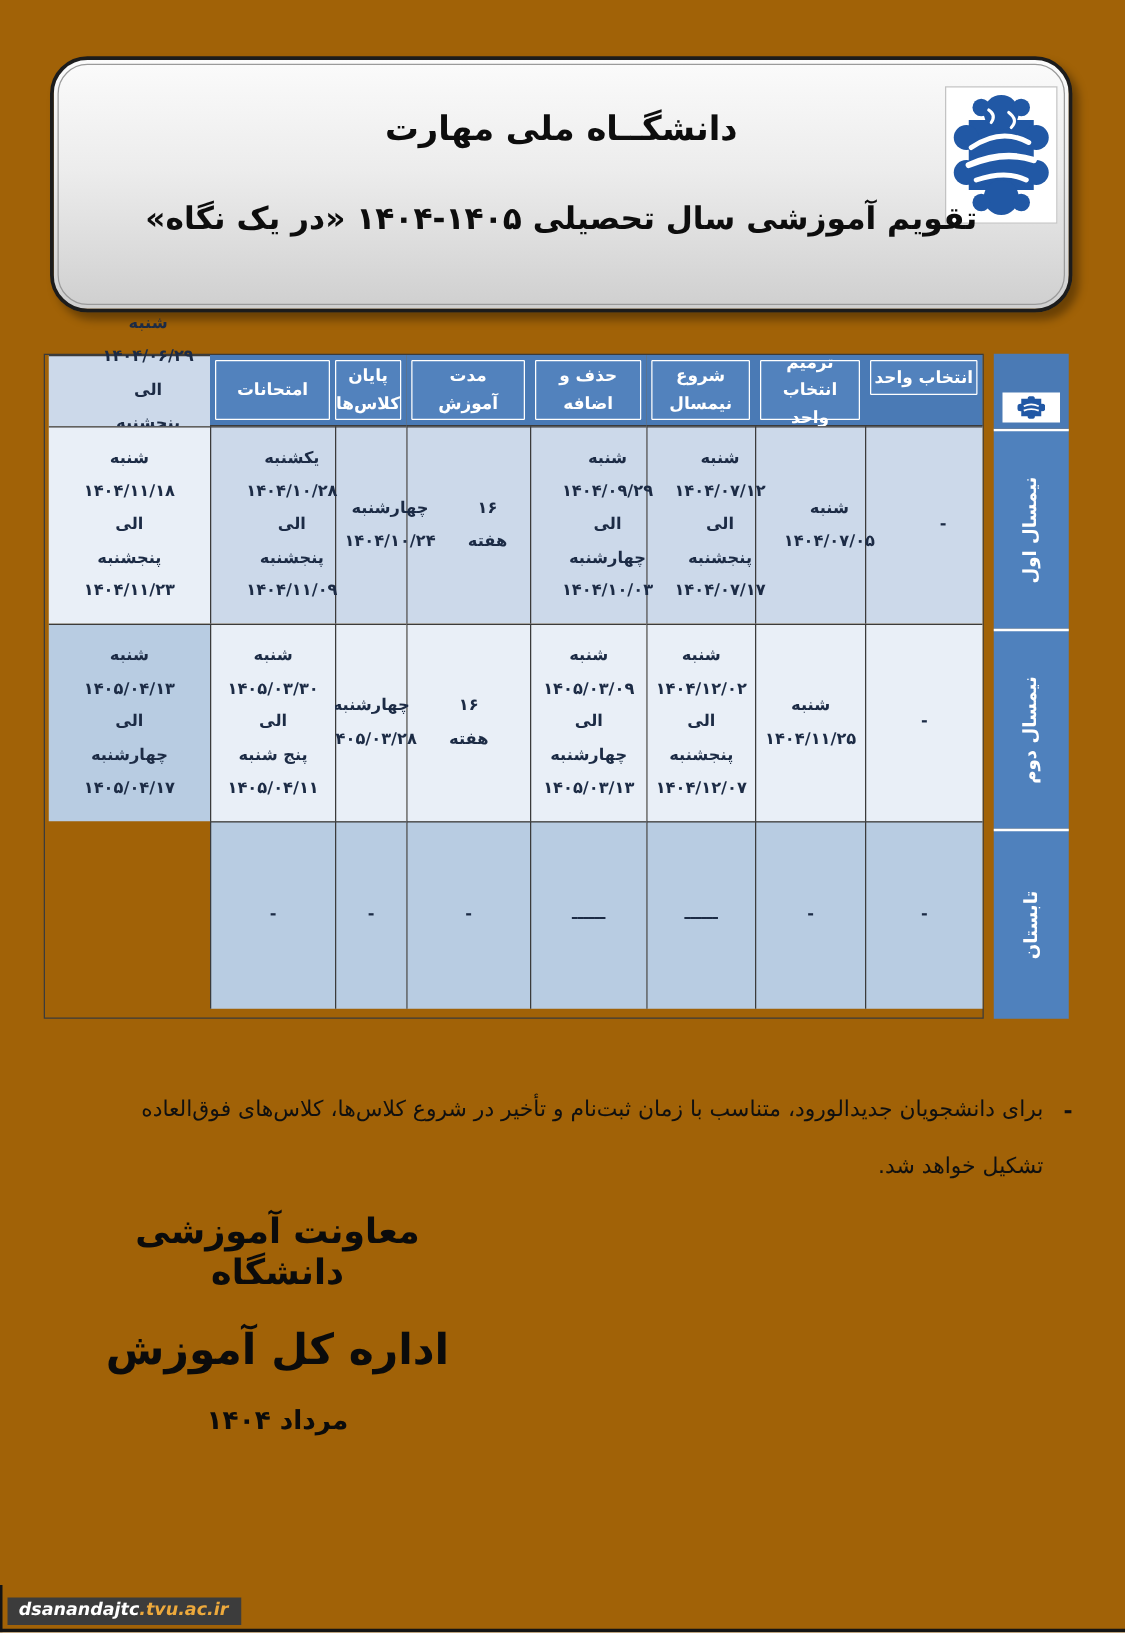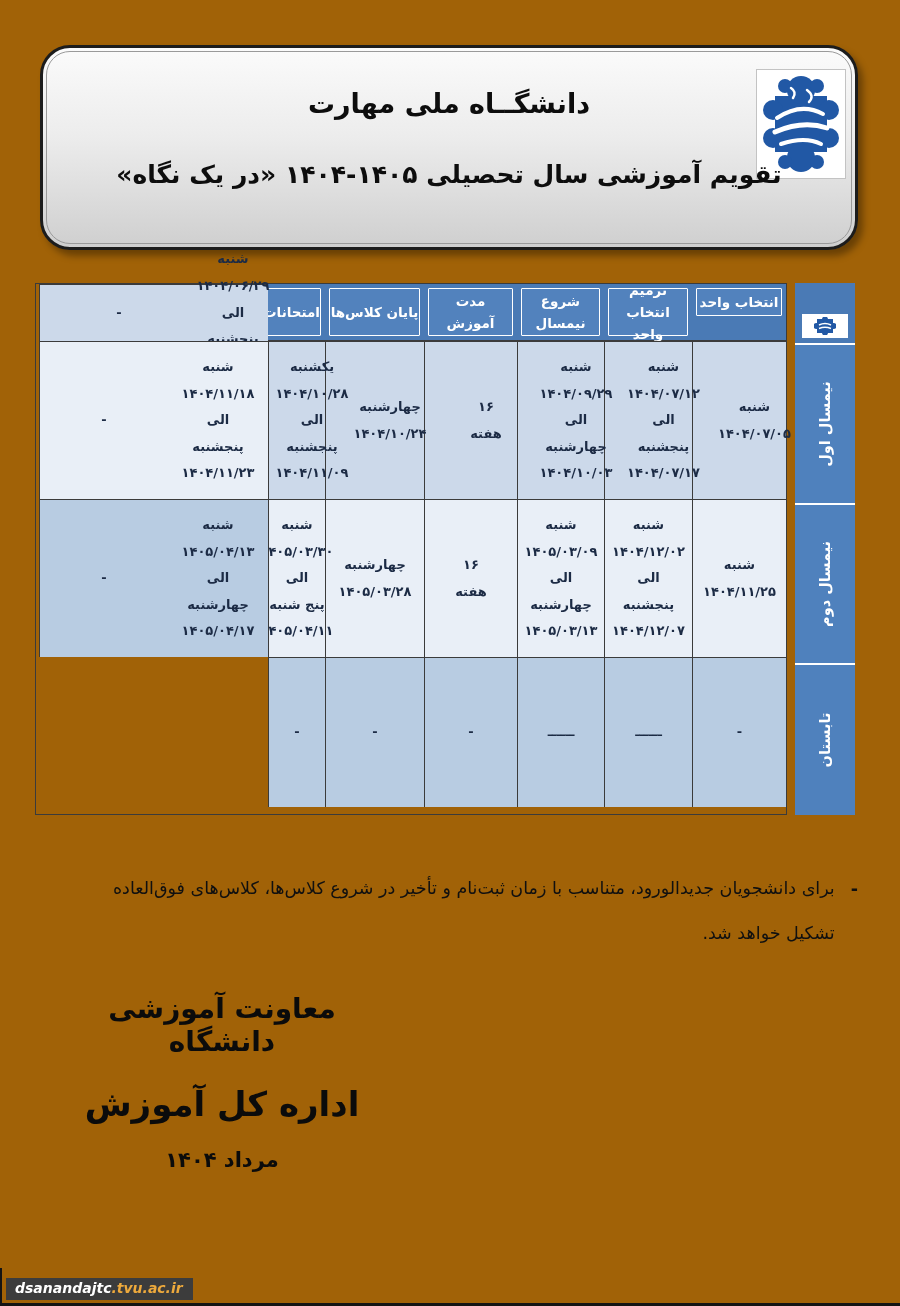--- a/index.html
+++ b/index.html
@@ -48,21 +48,21 @@
   .dcell.edge{border-left:none;}
   .r1{background:#ccd9ea;padding-left:32px;}
   .r2{background:#e9eff7;}
   .r3{background:#b8cce2;}
   
   .note{position:absolute;right:42px;top:866px;width:805px;direction:rtl;display:flex;
     gap:16px;align-items:flex-start;font-size:17.5px;color:#101010;line-height:2.55;}
   .note .dash{font-weight:bold;padding-top:1px;}
   .note .txt{white-space:pre-line;text-align:right;}
   
-  .sig{position:absolute;left:52px;top:968px;width:340px;text-align:center;color:#0b0b0b;margin-top:24px;}
+  .sig{position:absolute;left:52px;top:968px;width:340px;text-align:center;color:#0b0b0b;}
   .sig .s1{font-size:28px;font-weight:bold;margin-bottom:26px;}
   .sig .s2{font-size:34px;font-weight:bold;margin-bottom:24px;}
   .sig .s3{font-size:21px;font-weight:bold;}
   
   .watermark{position:absolute;left:6px;top:1278px;background:#3c3c3c;padding:2px 10px 4px 9px;
     font-style:italic;font-weight:bold;font-size:14px;direction:ltr;}
   .watermark .w1{color:#ffffff;}
   .watermark .w2{color:#eda93c;margin-top:16px;}
   .edge-bottom{position:absolute;left:0;bottom:0;width:100%;height:3px;background:#141414;}
   .edge-left{position:absolute;left:0;top:1268px;width:2px;height:38px;background:#141414;}
@@ -137,20 +137,23 @@
         </div>
       <div class="hcell">
           <div class="hbox">ترمیم انتخاب
 واحد</div>
         </div>
       <div class="hcell">
           <div class="hbox">شروع
 نیمسال</div>
         </div>
       <div class="hcell">
+          <div class="hbox">حذف و اضافه</div>
+        </div>
+      <div class="hcell">
           <div class="hbox">مدت
 آموزش</div>
         </div>
       <div class="hcell">
           <div class="hbox">پایان کلاس‌ها</div>
         </div>
       <div class="hcell">
           <div class="hbox">امتحانات</div>
         </div>
 

